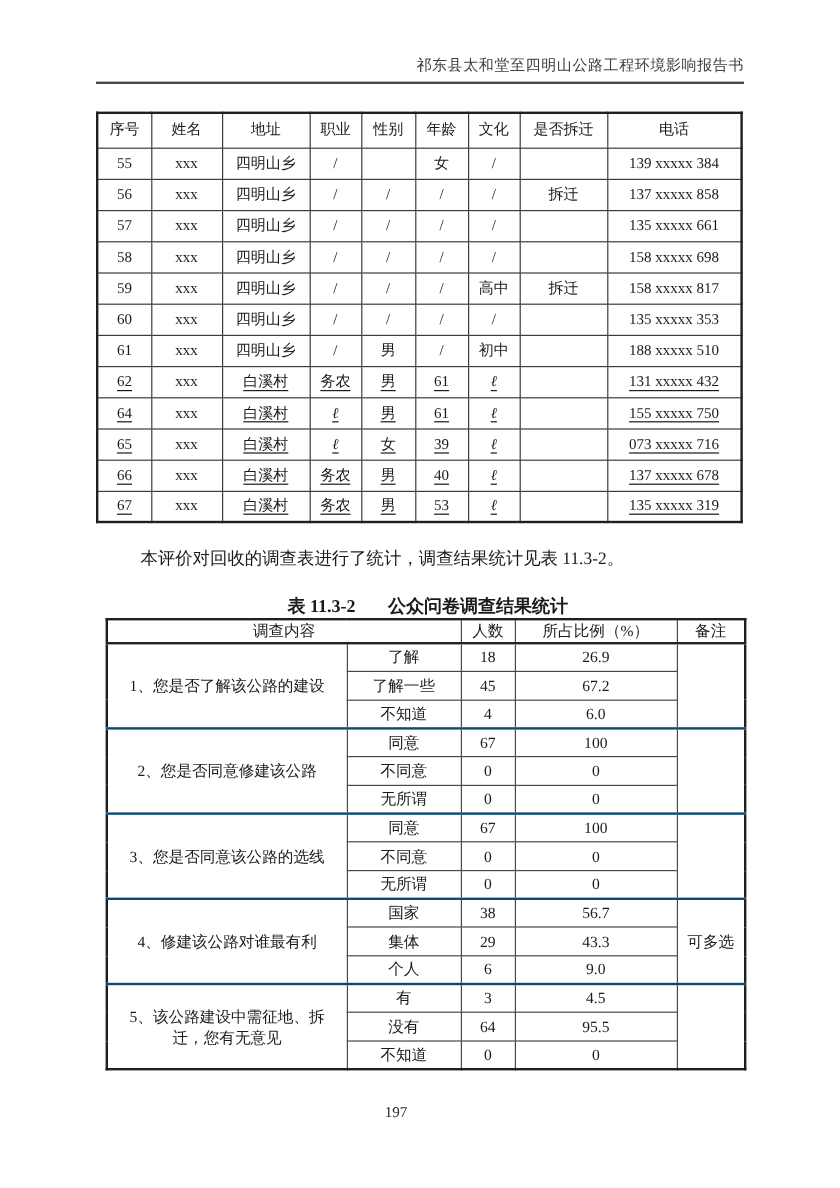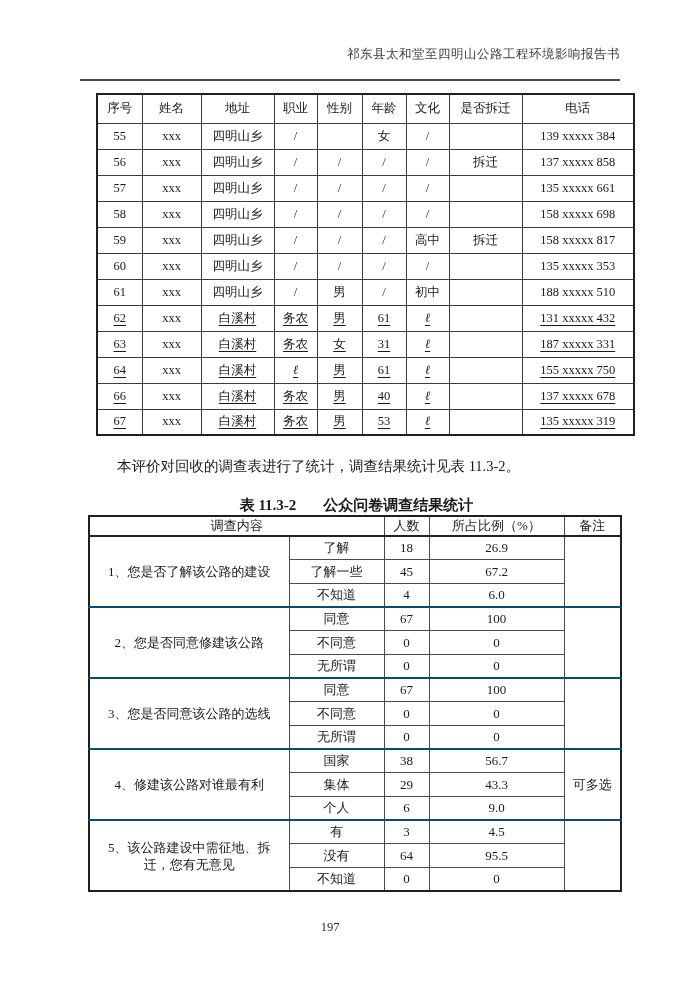--- a/index.html
+++ b/index.html
@@ -11,28 +11,28 @@
     color:#1a1a1a;
     overflow:hidden;
   }
 
   
   .doc-header {
     position:absolute; top:46px; left:80px; width:540px;
     text-align:right;
     font-size:12.5px; letter-spacing:0.5px;
     color:#3d3d3d;
-    padding-bottom:16px;
+    padding-bottom:5px;
     border-bottom:2px solid #4a4a4a;
   }
 
   
   table { border-collapse:collapse; table-layout:fixed; }
   .resp {
-    position:absolute; left:96px; top:93px; width:537px;
+    position:absolute; left:80px; top:93px; width:537px;
     border:2px solid #1f1f1f;
   }
   .resp th, .resp td {
     border:1px solid #3c3c3c;
     text-align:center; vertical-align:middle;
     font-size:12.5px; font-weight:normal;
     padding:0 1px; overflow:hidden; white-space:nowrap;
   }
   .resp thead tr { height:29px; }
   .resp tbody tr { height:26px; }
@@ -186,40 +186,40 @@
         <td><span>xxx</span></td>
         <td><span class="u">白溪村</span></td>
         <td><span class="u">务农</span></td>
         <td><span class="u">男</span></td>
         <td><span class="u">61</span></td>
         <td><span class="u it">ℓ</span></td>
         <td><span></span></td>
         <td><span class="u">131 xxxxx 432</span></td>
       </tr>
       <tr>
-        <td><span class="u">63</span></td>
-        <td><span>xxx</span></td>
-        <td><span class="u">白溪村</span></td>
-        <td><span class="u">务农</span></td>
-        <td><span class="u">女</span></td>
-        <td><span class="u">31</span></td>
-        <td><span class="u it">ℓ</span></td>
-        <td><span></span></td>
-        <td><span class="u">187 xxxxx 331</span></td>
-      </tr>
-      <tr>
         <td><span class="u">64</span></td>
         <td><span>xxx</span></td>
         <td><span class="u">白溪村</span></td>
         <td><span class="u it">ℓ</span></td>
         <td><span class="u">男</span></td>
         <td><span class="u">61</span></td>
         <td><span class="u it">ℓ</span></td>
         <td><span></span></td>
         <td><span class="u">155 xxxxx 750</span></td>
+      </tr>
+      <tr>
+        <td><span class="u">65</span></td>
+        <td><span>xxx</span></td>
+        <td><span class="u">白溪村</span></td>
+        <td><span class="u it">ℓ</span></td>
+        <td><span class="u">女</span></td>
+        <td><span class="u">39</span></td>
+        <td><span class="u it">ℓ</span></td>
+        <td><span></span></td>
+        <td><span class="u">073 xxxxx 716</span></td>
       </tr>
       <tr>
         <td><span class="u">66</span></td>
         <td><span>xxx</span></td>
         <td><span class="u">白溪村</span></td>
         <td><span class="u">务农</span></td>
         <td><span class="u">男</span></td>
         <td><span class="u">40</span></td>
         <td><span class="u it">ℓ</span></td>
         <td><span></span></td>

